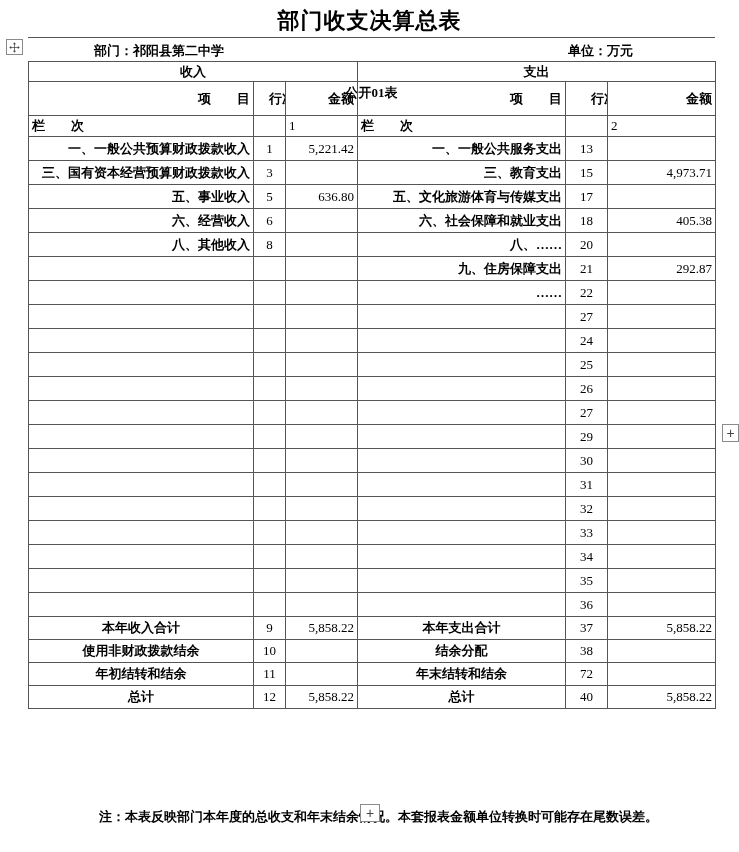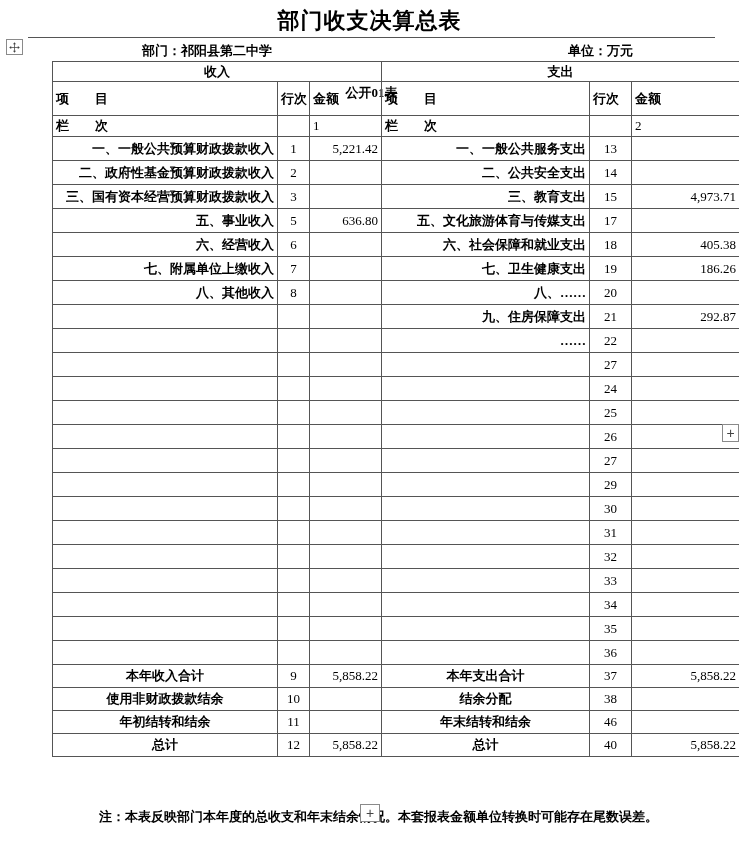--- a/index.html
+++ b/index.html
@@ -1,26 +1,26 @@
 <!DOCTYPE html>
 <html><head>
 <meta charset="utf-8">
 <style>
   html,body{margin:0;padding:0;background:#ffffff;}
   .page{position:relative;width:739px;height:852px;background:#fff;font-family:"Liberation Serif",serif;color:#000;overflow:hidden;}
   .title{position:absolute;top:6px;left:0;width:100%;text-align:center;font-family:"Liberation Sans",sans-serif;font-size:22px;font-weight:bold;letter-spacing:1px;}
   .topline{position:absolute;left:28px;top:37px;width:687px;height:0;border-top:1px solid #555;}
   .meta{position:absolute;left:28px;top:41px;width:687px;height:18px;font-size:13px;font-weight:bold;}
   .meta-tno{position:absolute;left:0;top:1px;width:100%;text-align:center;margin-top:42px;}
-  .meta-dept{position:absolute;left:66px;top:1px;margin-left:48px;}
+  .meta-dept{position:absolute;left:66px;top:1px;}
   .meta-unit{position:absolute;left:540px;top:1px;}
-  table.budget{position:absolute;left:28px;top:61px;width:687px;border-collapse:collapse;table-layout:fixed;font-size:13px;margin-left:24px;}
+  table.budget{position:absolute;left:28px;top:61px;width:687px;border-collapse:collapse;table-layout:fixed;font-size:13px;}
   table.budget td{border:1px solid #555;padding:0 3px;overflow:hidden;white-space:nowrap;vertical-align:middle;line-height:1.2;}
   tr.h1 td{height:19px;text-align:center;font-weight:bold;}
-  tr.h2 td{height:33px;text-align:left;font-weight:bold;}
+  tr.h2 td{height:33px;text-align:right;font-weight:bold;}
   tr.idx td{height:20px;text-align:left;font-weight:bold;}
   tr.idx td.num{font-weight:normal;}
   td.cell-item{text-align:right;font-weight:bold;}
   td.cell-line{text-align:center;font-weight:normal;}
   td.cell-amt{text-align:right;font-weight:normal;padding-right:5px;}
   tr.data td{height:23px;}
   tr.footer td{height:22px;}
   tr.footer td.cell-item{text-align:center;}
   .vstack{display:inline-block;width:1em;word-break:break-all;line-height:1.25;vertical-align:middle;}
   .note{position:absolute;left:99px;top:808px;font-size:13px;font-weight:bold;white-space:nowrap;}
@@ -77,28 +77,20 @@
     <tbody>
         <tr class="data">
           <td class="cell-item">一、一般公共预算财政拨款收入</td>
           <td class="cell-line">1</td>
           <td class="cell-amt">5,221.42</td>
           <td class="cell-item">一、一般公共服务支出</td>
           <td class="cell-line">13</td>
           <td class="cell-amt"></td>
         </tr>
         <tr class="data">
-          <td class="cell-item">二、政府性基金预算财政拨款收入</td>
-          <td class="cell-line">2</td>
-          <td class="cell-amt"></td>
-          <td class="cell-item">二、公共安全支出</td>
-          <td class="cell-line">14</td>
-          <td class="cell-amt"></td>
-        </tr>
-        <tr class="data">
           <td class="cell-item">三、国有资本经营预算财政拨款收入</td>
           <td class="cell-line">3</td>
           <td class="cell-amt"></td>
           <td class="cell-item">三、教育支出</td>
           <td class="cell-line">15</td>
           <td class="cell-amt">4,973.71</td>
         </tr>
         <tr class="data">
           <td class="cell-item">五、事业收入</td>
           <td class="cell-line">5</td>
@@ -109,28 +101,20 @@
         </tr>
         <tr class="data">
           <td class="cell-item">六、经营收入</td>
           <td class="cell-line">6</td>
           <td class="cell-amt"></td>
           <td class="cell-item">六、社会保障和就业支出</td>
           <td class="cell-line">18</td>
           <td class="cell-amt">405.38</td>
         </tr>
         <tr class="data">
-          <td class="cell-item">七、附属单位上缴收入</td>
-          <td class="cell-line">7</td>
-          <td class="cell-amt"></td>
-          <td class="cell-item">七、卫生健康支出</td>
-          <td class="cell-line">19</td>
-          <td class="cell-amt">186.26</td>
-        </tr>
-        <tr class="data">
           <td class="cell-item">八、其他收入</td>
           <td class="cell-line">8</td>
           <td class="cell-amt"></td>
           <td class="cell-item">八、……</td>
           <td class="cell-line">20</td>
           <td class="cell-amt"></td>
         </tr>
         <tr class="data">
           <td class="cell-item"></td>
           <td class="cell-line"></td>
@@ -265,21 +249,21 @@
           <td class="cell-amt"></td>
           <td class="cell-item">结余分配</td>
           <td class="cell-line">38</td>
           <td class="cell-amt"></td>
         </tr>
         <tr class="footer">
           <td class="cell-item">年初结转和结余</td>
           <td class="cell-line">11</td>
           <td class="cell-amt"></td>
           <td class="cell-item">年末结转和结余</td>
-          <td class="cell-line">46</td>
+          <td class="cell-line">72</td>
           <td class="cell-amt"></td>
         </tr>
         <tr class="footer">
           <td class="cell-item">总计</td>
           <td class="cell-line">12</td>
           <td class="cell-amt">5,858.22</td>
           <td class="cell-item">总计</td>
           <td class="cell-line">40</td>
           <td class="cell-amt">5,858.22</td>
         </tr>

